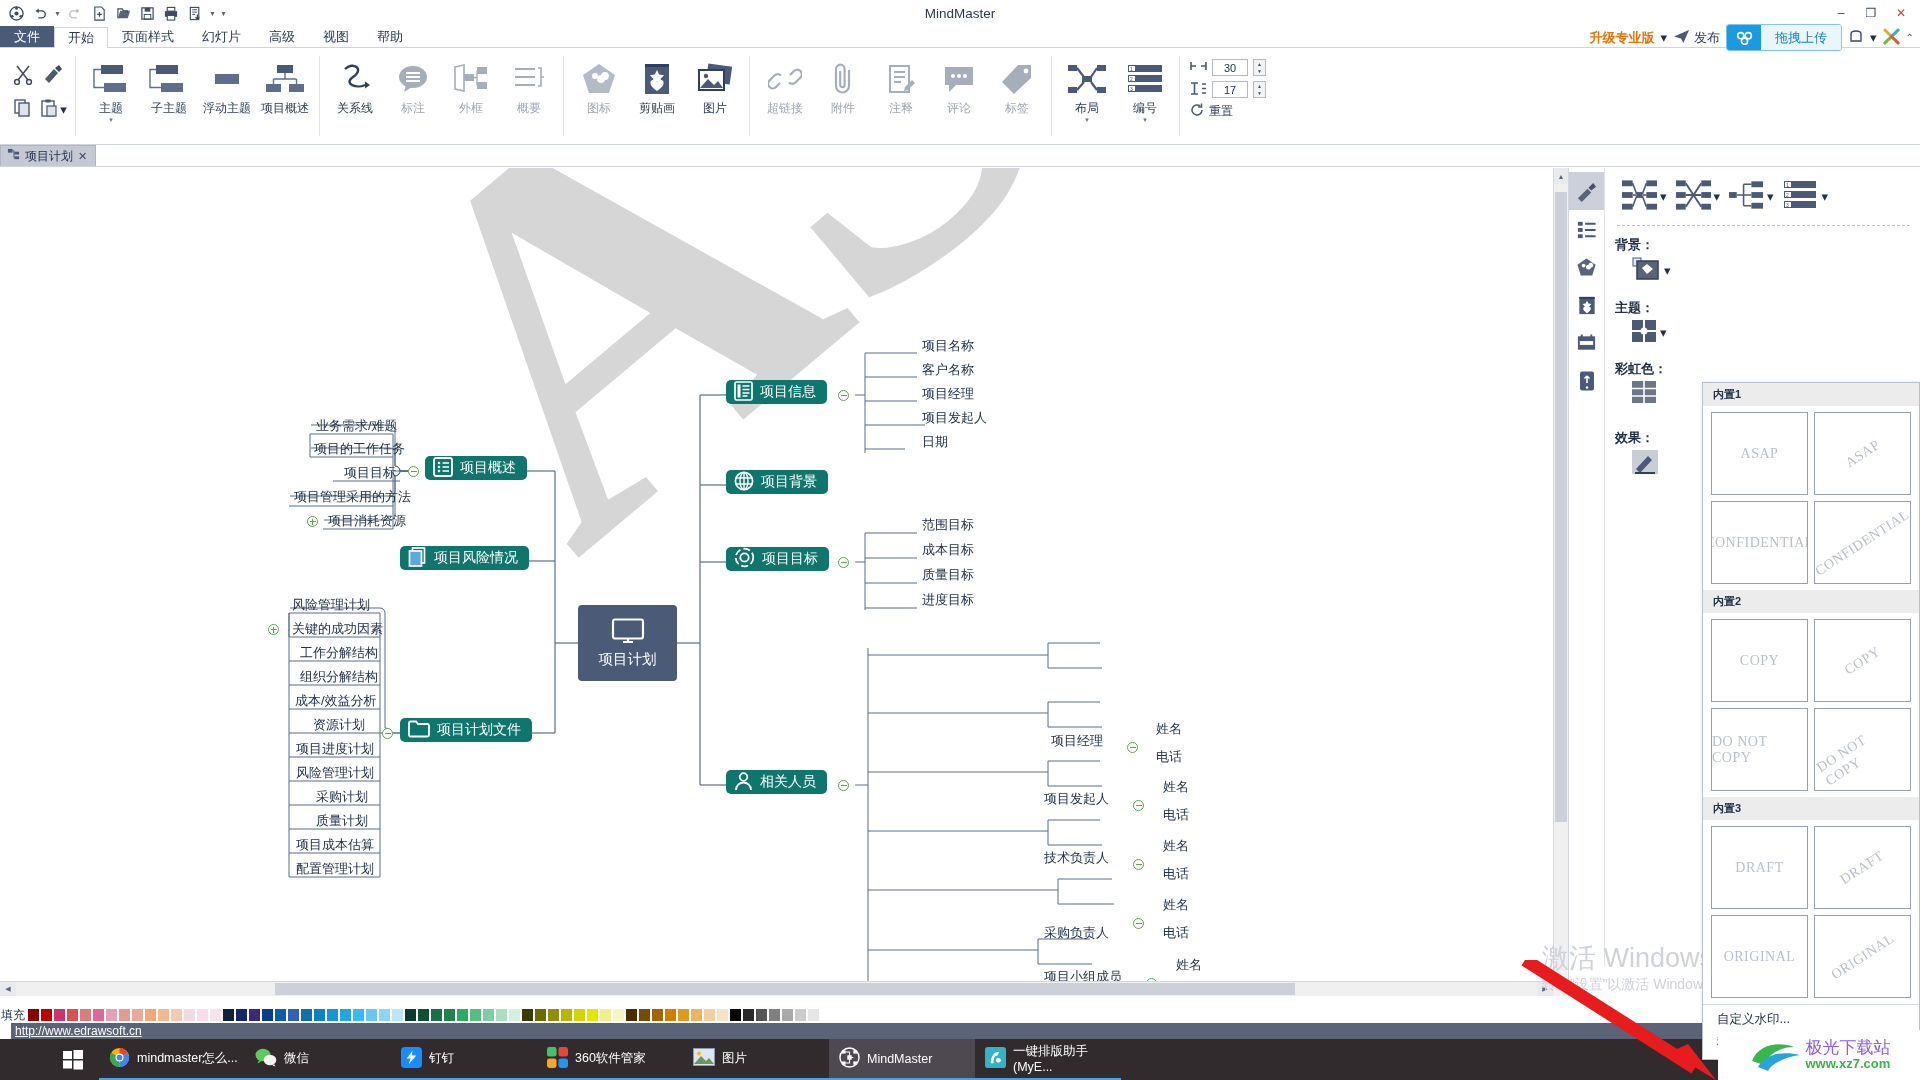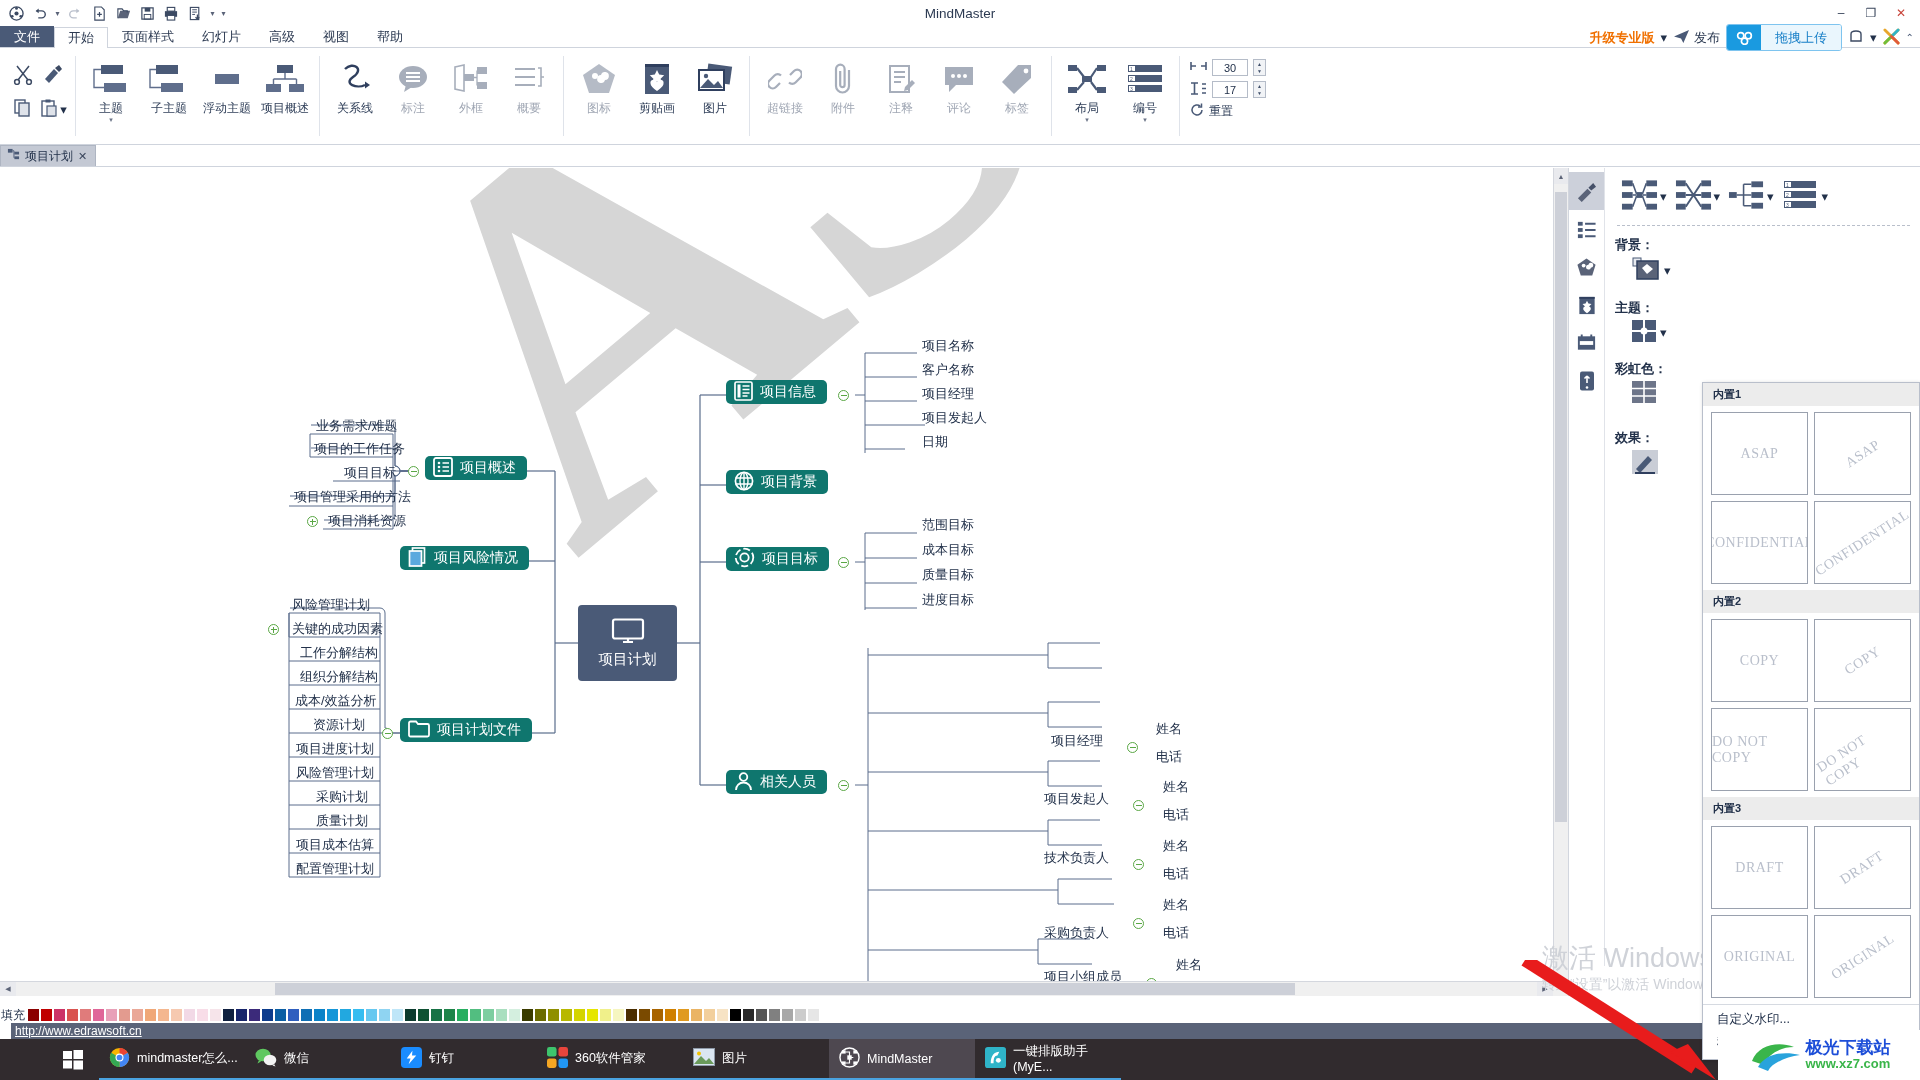--- a/index.html
+++ b/index.html
@@ -1253,16 +1253,16 @@
     </span>
   </div>
 </div>
 
 <div class="jgbadge">
   <svg width="58" height="40" viewBox="0 0 58 40">
     <path d="M4 26 C10 10 30 6 46 12 C34 12 20 18 16 30 z" fill="#3ab54a"></path>
     <path d="M10 32 C18 18 36 16 52 20 C38 22 24 28 20 36 z" fill="#29a3dc"></path>
   </svg>
   <div style="display:flex;flex-direction:column;line-height:1.05;">
-    <span style="font-size:17px;font-weight:bold;color:#1d4ed8;">极光下载站</span>
+    <span style="font-size:17px;font-weight:normal;color:#8b5cf6;">极光下载站</span>
     <span style="font-size:13px;font-weight:bold;color:#3ab54a;">www.xz7.com</span>
   </div>
 </div>
 
 </body></html>

